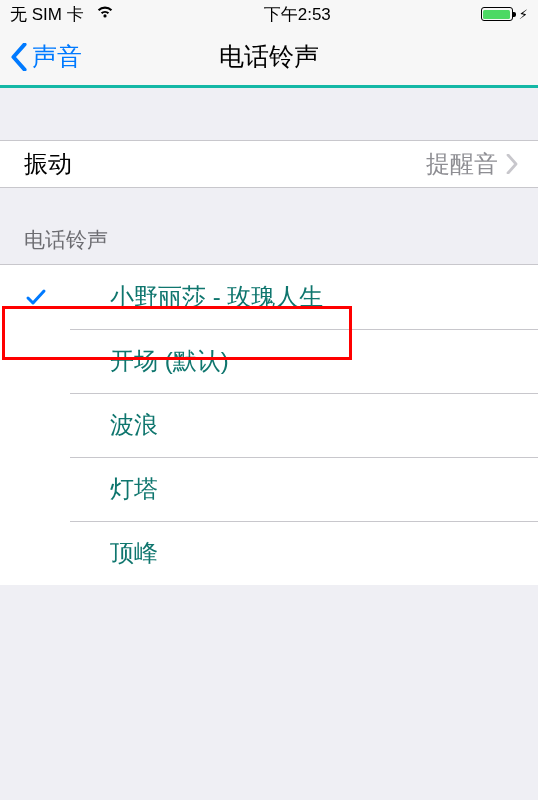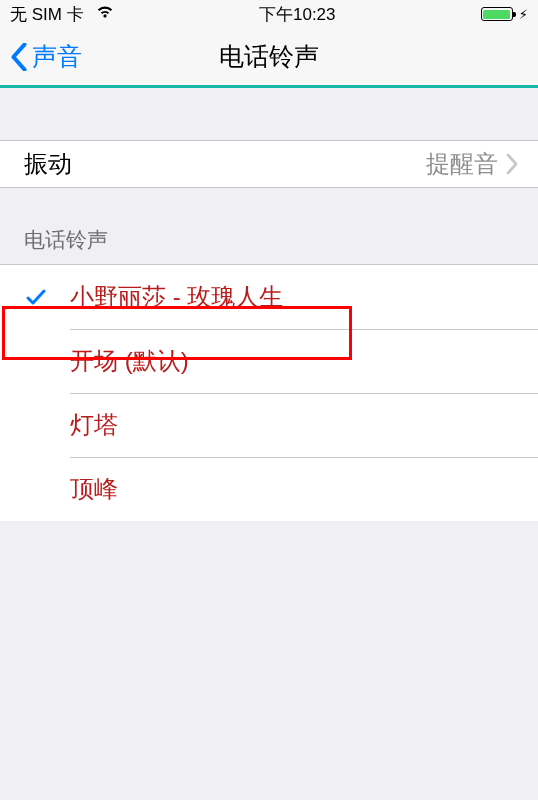--- a/index.html
+++ b/index.html
@@ -156,41 +156,42 @@
       display: flex;
       align-items: center;
       justify-content: flex-start;
     }
     .checkmark {
       width: 24px;
       height: 24px;
     }
     .row-label {
       font-size: 24px;
-      color: #b91c1c;
+      color: #0f766e;
+      margin-left: 40px;
     }
     .highlight {
       position: absolute;
       border: 3px solid #ff0000;
       pointer-events: none;
     }
   </style>
 </head>
 <body>
 
 <div class="status-bar">
   <div class="status-left">
     <span>无 SIM 卡</span>
     <span class="wifi-icon">
       <svg width="18" height="14" viewBox="0 0 18 14">
           <path d="M9 12.5a1.6 1.6 0 100-3.2 1.6 1.6 0 000 3.2zM4.8 7.6a6 6 0 018.4 0l-1.5 1.5a3.9 3.9 0 00-5.4 0L4.8 7.6zM1.8 4.6a10.2 10.2 0 0114.4 0l-1.5 1.5a8.1 8.1 0 00-11.4 0L1.8 4.6z" fill="#000"></path>
         </svg>
     </span>
   </div>
-  <span style="font-weight:500">下午10:23</span>
+  <span style="font-weight:500">下午2:53</span>
   <div class="status-right">
     <div class="battery">
         <div class="battery-fill"></div>
       </div>
     <span class="bolt">⚡︎</span>
   </div>
 </div>
 
 <div class="nav-bar">
   <div class="back-button">
@@ -228,20 +229,26 @@
   <div class="list-row">
     <div class="check-area">
       
     </div>
     <span class="row-label">开场 (默认)</span>
   </div>
   <div class="list-row">
     <div class="check-area">
       
     </div>
+    <span class="row-label">波浪</span>
+  </div>
+  <div class="list-row">
+    <div class="check-area">
+      
+    </div>
     <span class="row-label">灯塔</span>
   </div>
   <div class="list-row">
     <div class="check-area">
       
     </div>
     <span class="row-label">顶峰</span>
   </div>
 </div>
 

